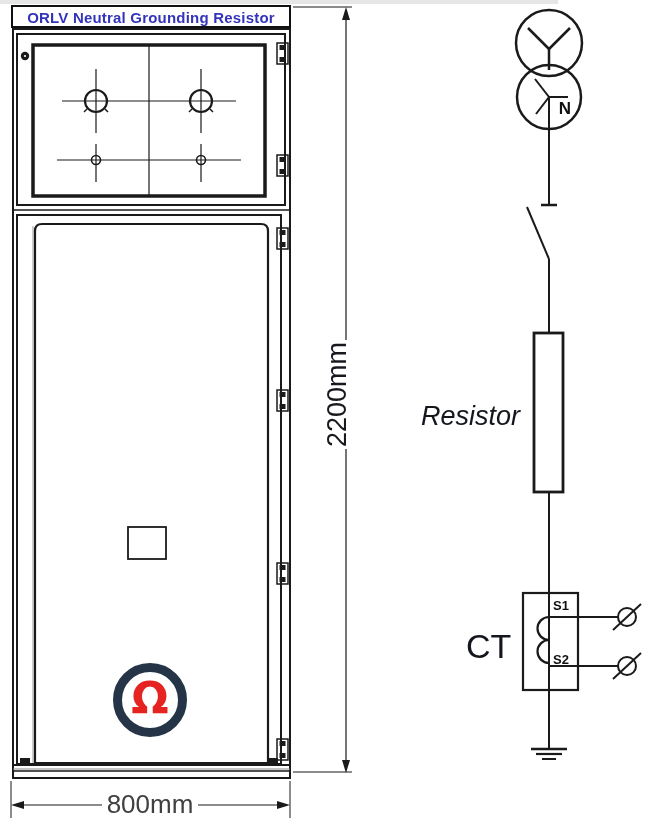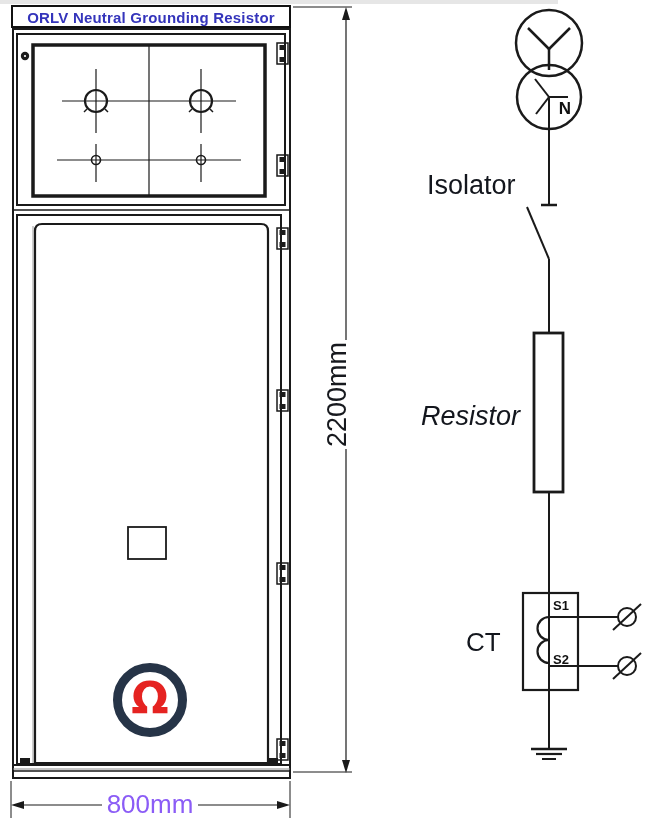--- a/index.html
+++ b/index.html
@@ -16,21 +16,21 @@
     left:11px;top:5px;width:280px;height:23px;background:#ffffff;border:2px solid #111;
     display:flex;align-items:flex-end;justify-content:center;box-sizing:border-box;
   }
   #header-title{font-weight:bold;font-size:15px;color:#3434bb;letter-spacing:.2px;white-space:nowrap;}
   .big-label{font-size:27px;color:#13161d;white-space:nowrap;line-height:1;}
   #dim-height-label{
     left:267px;top:381px;width:140px;height:27px;text-align:center;
     transform:rotate(-90deg);font-size:27px;color:#17191e;line-height:27px;
   }
   #dim-width-label{
-    left:100px;top:791px;width:100px;text-align:center;font-size:26px;color:#8b5cf6;line-height:1;
+    left:100px;top:791px;width:100px;text-align:center;font-size:26px;color:#404040;line-height:1;
   }
   #logo{
     left:113px;top:663px;width:74px;height:74px;border-radius:50%;
     border:9px solid #263447;background:#ffffff;box-sizing:border-box;
     display:flex;align-items:center;justify-content:center;
   }
   #logo-omega{
     font-family:"DejaVu Sans",sans-serif;font-weight:bold;font-size:44px;color:#e52321;
     line-height:1;margin-top:-2px;
   }
@@ -199,23 +199,22 @@
   </svg>
 
   <div class="abs" id="header-box">
     <span id="header-title">ORLV Neutral Grounding Resistor</span>
   </div>
 
   <div class="abs" id="dim-height-label">2200mm</div>
 
   <div class="abs" id="dim-width-label">800mm</div>
 
-  <div class="abs big-label" style="left:427px;top:172px;">Isolator</div>
 
   <div class="abs big-label" style="left:421px;top:403px;font-style:italic;">Resistor</div>
 
-  <div class="abs big-label" style="left:466px;top:629px;font-size:26px;">CT</div>
+  <div class="abs big-label" style="left:466px;top:629px;font-size:34px;">CT</div>
 
   <div class="abs" id="logo">
     <span id="logo-omega">Ω</span>
   </div>
 
 </div>
 
 </body></html>

